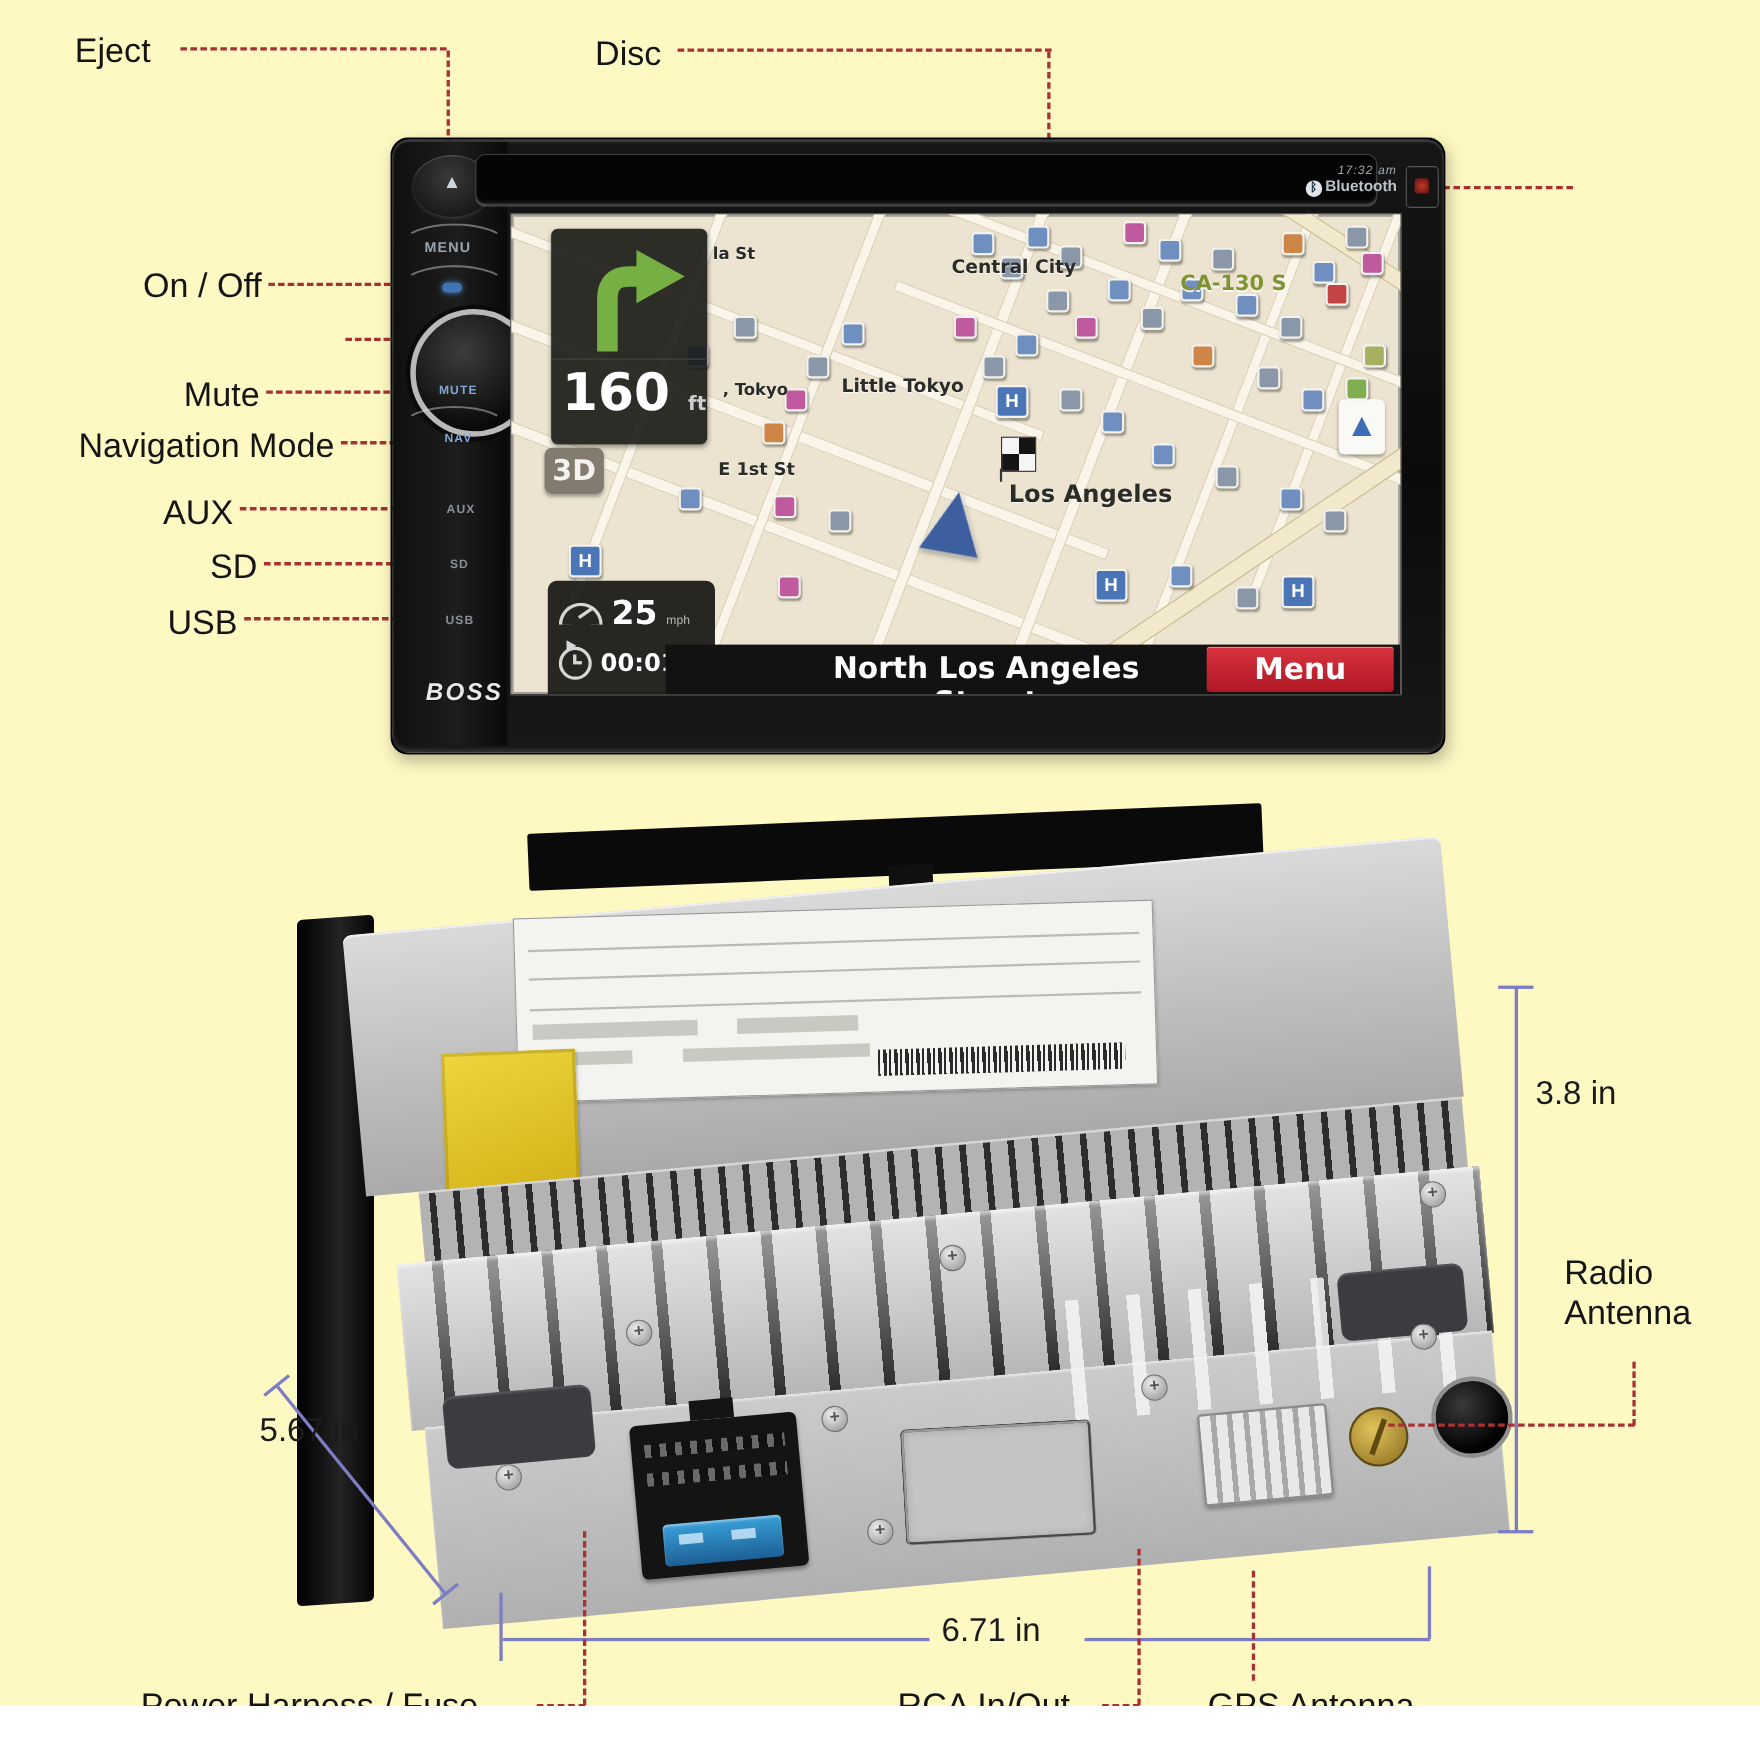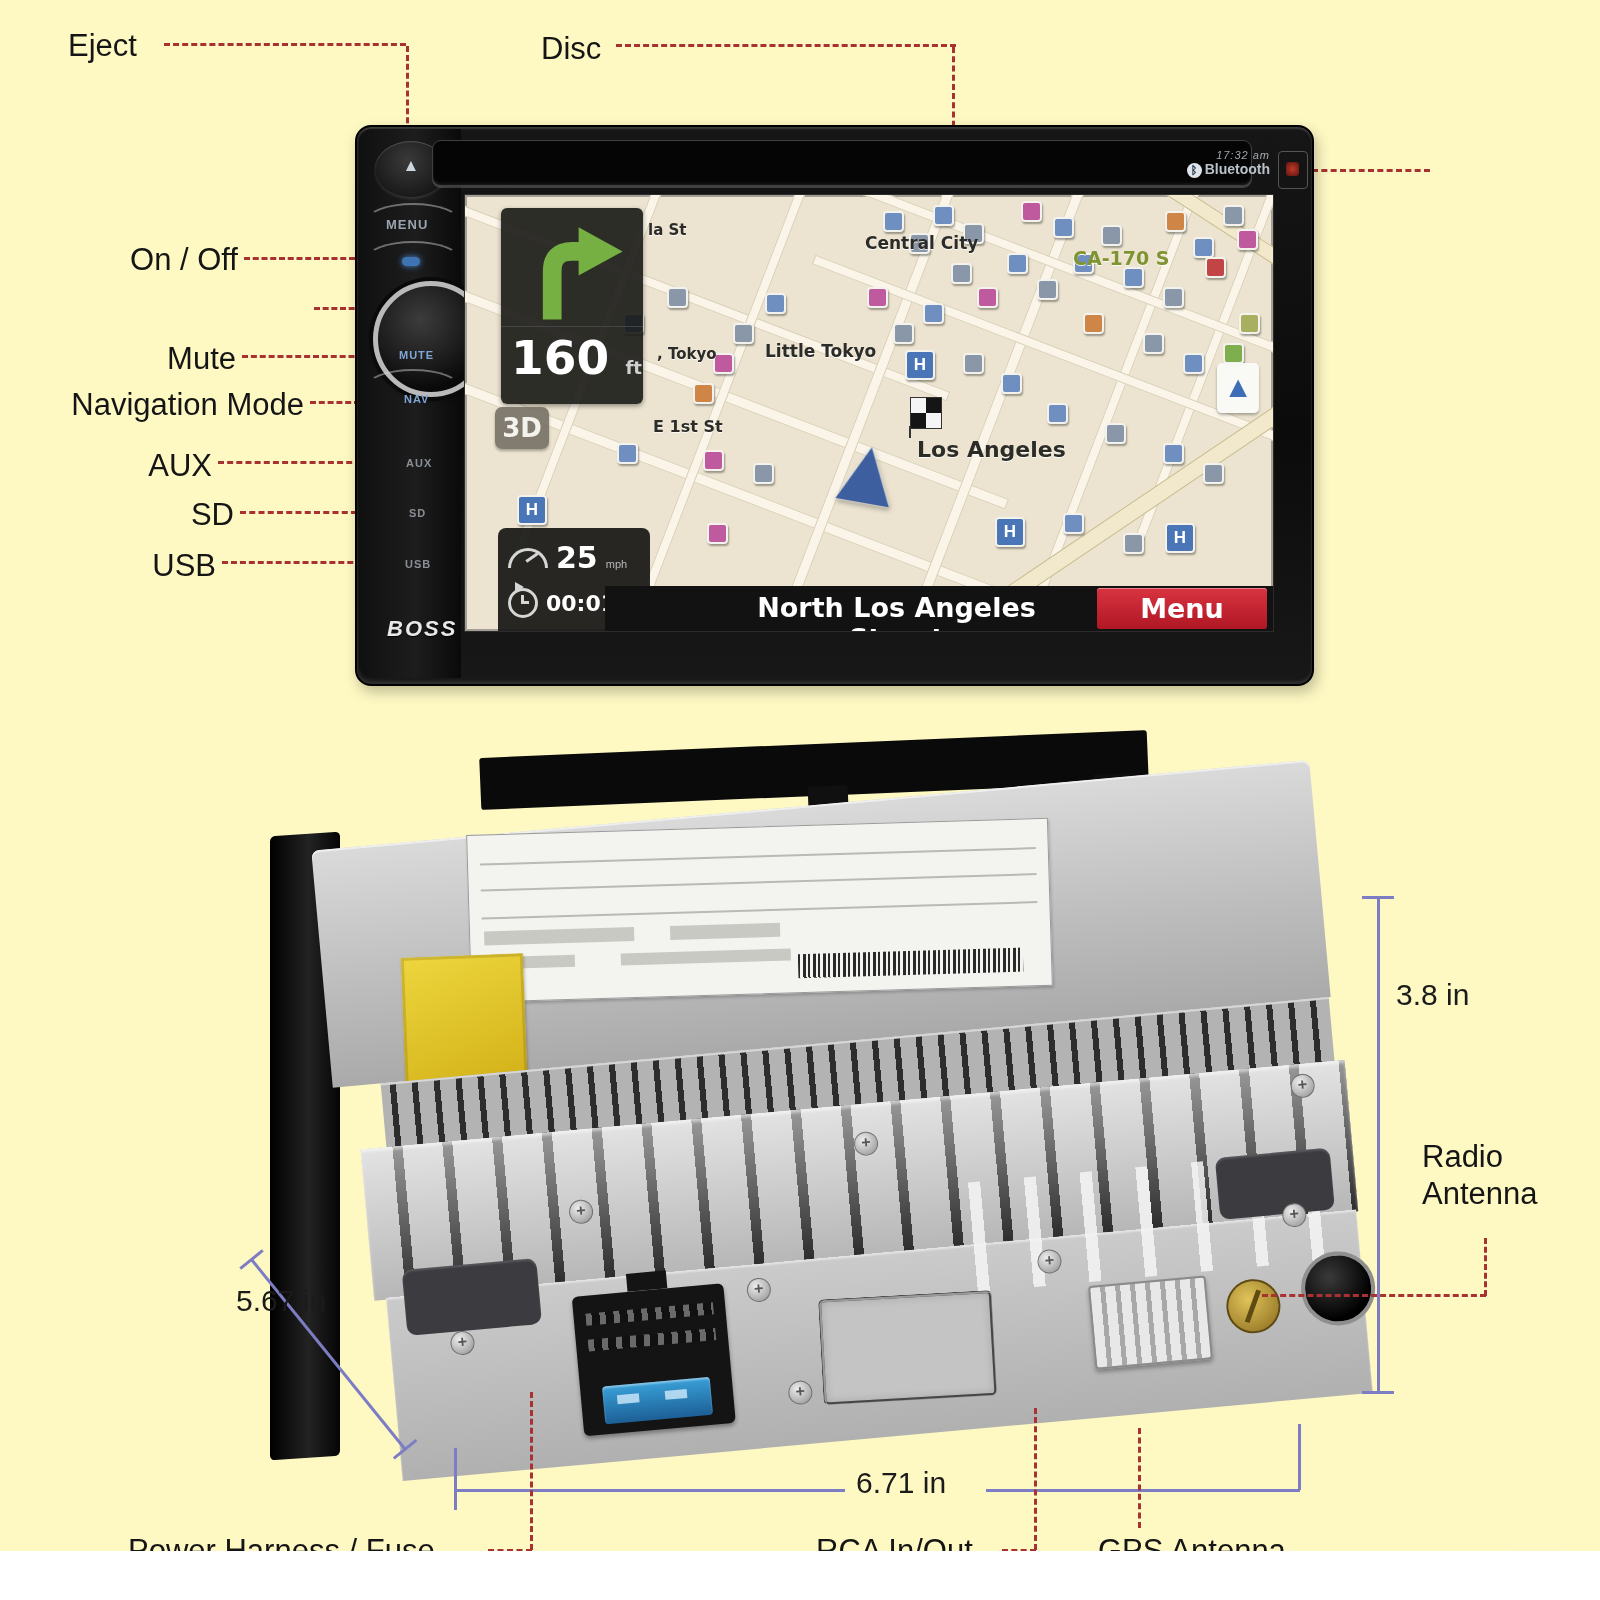--- a/index.html
+++ b/index.html
@@ -280,21 +280,21 @@
       <div class="poi m-p" style="left:242px;top:328px;"></div>
       <div class="poi m-s" style="left:288px;top:268px;"></div>
 
       <div class="poi-h" style="left:52px;top:300px;">H</div>
       <div class="poi-h" style="left:440px;top:155px;">H</div>
       <div class="poi-h" style="left:530px;top:322px;">H</div>
       <div class="poi-h" style="left:700px;top:328px;">H</div>
 
       <div class="map-lbl" style="left:183px;top:26px;font-size:15px;">la St</div>
       <div class="map-lbl" style="left:400px;top:38px;font-size:17px;">Central City</div>
-      <div class="map-lbl" style="left:608px;top:52px;font-size:19px;color:#7f9430;">CA-170 S</div>
+      <div class="map-lbl" style="left:608px;top:52px;font-size:19px;color:#7f9430;">CA-130 S</div>
       <div class="map-lbl" style="left:300px;top:146px;font-size:17px;">Little Tokyo</div>
       <div class="map-lbl" style="left:192px;top:150px;font-size:15px;">, Tokyo</div>
       <div class="map-lbl" style="left:188px;top:222px;font-size:16px;">E 1st St</div>
       <div class="map-lbl" style="left:452px;top:242px;font-size:22px;">Los Angeles</div>
 
       <div id="dest-flag">
           <i></i>
         </div>
       <div id="nav-arrow"></div>
       <div id="compass"><span>▲</span></div>

